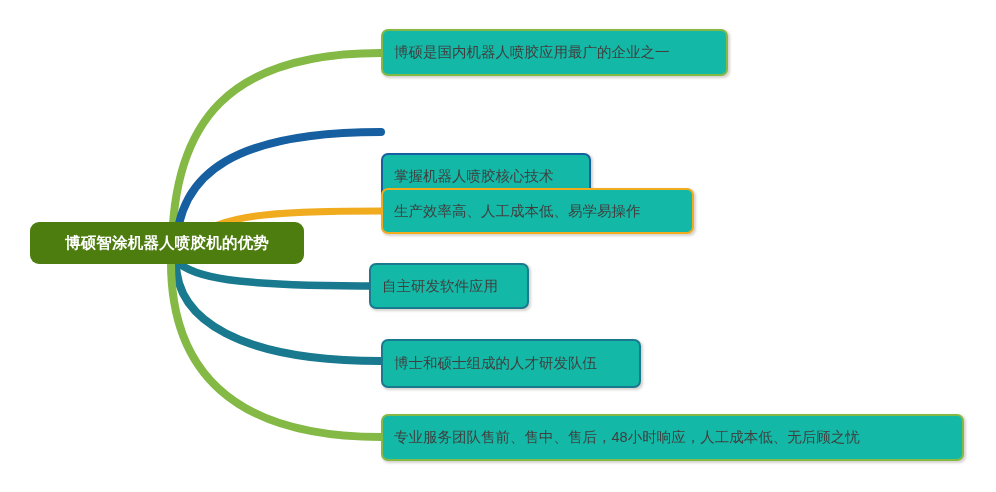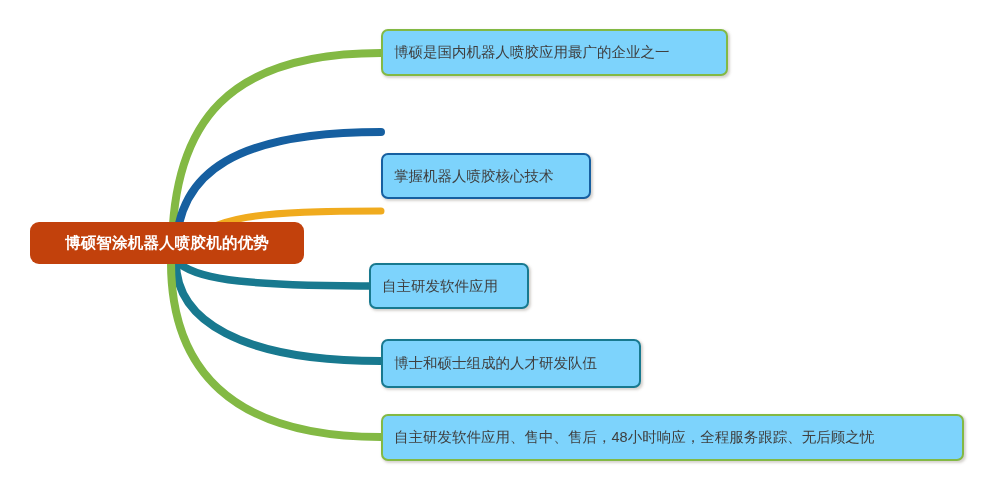--- a/index.html
+++ b/index.html
@@ -31,35 +31,35 @@
     display: flex;
     align-items: center;
     white-space: nowrap;
   }
   
   #root-node {
     left: 30px;
     top: 222px;
     width: 274px;
     height: 42px;
-    background: #c2410c;
+    background: #4d7c0f;
     border-radius: 9px;
     padding: 0 14px;
     justify-content: center;
     z-index: 3;
   }
   #root-node .node-label {
     color: #ffffff;
     font-size: 15.5px;
     font-weight: bold;
     letter-spacing: 0.2px;
   }
   
   .branch {
-    background: #7dd3fc;
+    background: #14b8a6;
     border-radius: 7px;
     border-style: solid;
     border-width: 2px;
     padding: 0 11px;
     z-index: 2;
     box-shadow: 1.5px 1.5px 2.5px rgba(120,110,95,0.30);
   }
   .branch .node-label {
     color: #3f3f3f;
     font-size: 14.5px;
@@ -97,26 +97,29 @@
   </div>
 
   <div class="node branch" id="branch-0">
     <span class="node-label">博硕是国内机器人喷胶应用最广的企业之一</span>
   </div>
 
   <div class="node branch" id="branch-1">
     <span class="node-label">掌握机器人喷胶核心技术</span>
   </div>
 
+  <div class="node branch" id="branch-2">
+    <span class="node-label">生产效率高、人工成本低、易学易操作</span>
+  </div>
 
   <div class="node branch" id="branch-3">
     <span class="node-label">自主研发软件应用</span>
   </div>
 
   <div class="node branch" id="branch-4">
     <span class="node-label">博士和硕士组成的人才研发队伍</span>
   </div>
 
   <div class="node branch" id="branch-5">
-    <span class="node-label">自主研发软件应用、售中、售后，48小时响应，全程服务跟踪、无后顾之忧</span>
+    <span class="node-label">专业服务团队售前、售中、售后，48小时响应，人工成本低、无后顾之忧</span>
   </div>
 
 </div>
 
 </body></html>

